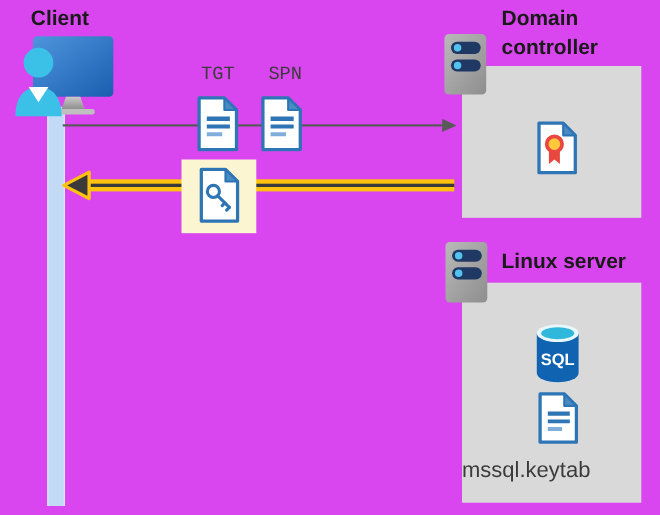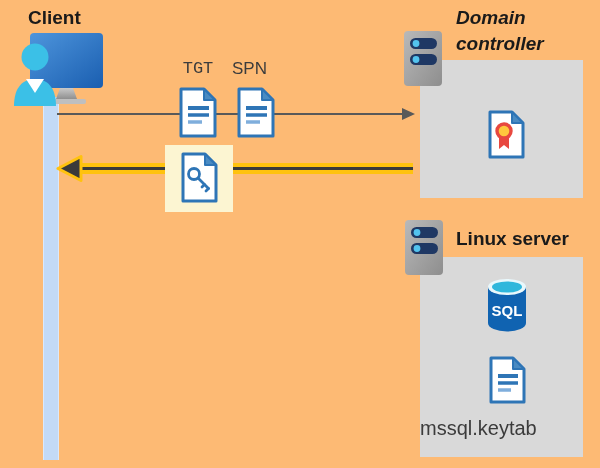--- a/index.html
+++ b/index.html
@@ -1,17 +1,17 @@
 <!DOCTYPE html>
 <html><head>
 <meta charset="utf-8">
 <style>
   html,body{margin:0;padding:0;background:#ffffff;}
   .canvas{
-    position:relative;width:600px;height:468px;background:#fdba74;overflow:hidden;
+    position:relative;width:600px;height:468px;background:#d946ef;overflow:hidden;
     font-family:"Liberation Sans", sans-serif;
   }
   .abs{position:absolute;}
   .title{font-weight:700;color:#1a1a1a;font-size:19px;line-height:26px;}
   .small-label{font-size:17px;color:#3c3c3c;}
   .keytab-label{font-size:20px;color:#3b3b3b;text-align:left;}
   .gray-box{background:#d9d9d9;}
   .lifeline{background:#c3daf6;border-left:1px solid #dbe9fb;border-right:1px solid #dbe9fb;}
   .req-line{background:#595959;height:2px;}
   .req-head{
@@ -50,21 +50,21 @@
       <path d="M4,76 C4,57 13,49 25,49 C37,49 46,57 46,76 Z" fill="#3bc0e7"></path>
       <polygon points="16,49 34,49 25,63" fill="#ffffff"></polygon>
       <circle cx="25" cy="27" r="13.5" fill="#3bc0e7"></circle>
     </svg>
   </div>
 
   <div class="abs req-line" style="left:57px;top:113px;width:346px;"></div>
   <div class="abs req-head" style="left:402px;top:108px;"></div>
 
   <div class="abs small-label" style="left:170px;top:59px;width:56px;text-align:center;font-family:Liberation Mono, monospace;">TGT</div>
-  <div class="abs small-label" style="left:211px;top:59px;width:56px;text-align:right;">SPN</div>
+  <div class="abs small-label" style="left:244px;top:59px;width:56px;text-align:left;font-family:Liberation Mono, monospace;">SPN</div>
 
   <div class="abs" style="left:178px;top:87px;">
     <svg width="40" height="51" viewBox="0 0 40 51">
       <path d="M3,2 H26 L37,13 V49 H3 Z" fill="#ffffff" stroke="#2e75b6" stroke-width="3" stroke-linejoin="round"></path>
       <path d="M26,2 V13 H37 Z" fill="#4a8bc2" stroke="#2e75b6" stroke-width="2" stroke-linejoin="round"></path>
       <line x1="10" y1="21" x2="31" y2="21" stroke="#2e75b6" stroke-width="4"></line>
       <line x1="10" y1="28" x2="31" y2="28" stroke="#2e75b6" stroke-width="3.5"></line>
       <line x1="10" y1="35" x2="24" y2="35" stroke="#7faedc" stroke-width="3.5"></line>
     </svg>
   </div>
@@ -95,21 +95,21 @@
       <path d="M24,2 V13 H35 Z" fill="#4a8bc2" stroke="#2e75b6" stroke-width="2" stroke-linejoin="round"></path>
       <circle cx="13" cy="22" r="5.5" fill="none" stroke="#2e75b6" stroke-width="2.8"></circle>
       <line x1="17" y1="26" x2="27.5" y2="36.5" stroke="#2e75b6" stroke-width="2.8" stroke-linecap="round"></line>
       <line x1="23.5" y1="32.5" x2="21" y2="35" stroke="#2e75b6" stroke-width="2.8" stroke-linecap="round"></line>
       <line x1="27.5" y1="36.5" x2="25" y2="39" stroke="#2e75b6" stroke-width="2.8" stroke-linecap="round"></line>
     </svg>
   </div>
 
   <div class="abs gray-box" style="left:420px;top:60px;width:163px;height:138px;"></div>
 
-  <div class="abs title" style="left:456px;top:5px;width:132px;font-style:italic;">Domain controller</div>
+  <div class="abs title" style="left:456px;top:5px;width:132px;">Domain controller</div>
 
   <div class="abs" style="left:403px;top:30px;">
     <svg width="40" height="57" viewBox="0 0 40 57">
       <defs>
         <linearGradient id="srv1" x1="0" y1="0" x2="1" y2="1">
           <stop offset="0" stop-color="#b9b9b9"></stop>
             <stop offset="1" stop-color="#8e8e8e"></stop>
         </linearGradient>
       </defs>
       <rect x="1" y="1" width="38" height="55" rx="4" fill="url(#srv1)"></rect>
@@ -142,21 +142,21 @@
         </linearGradient>
       </defs>
       <rect x="1" y="1" width="38" height="55" rx="4" fill="url(#srv2)"></rect>
       <rect x="7" y="8" width="27" height="11" rx="5.5" fill="#1f3864"></rect>
       <circle cx="13" cy="13.5" r="3.4" fill="#53c3ee"></circle>
       <rect x="7" y="24" width="27" height="11" rx="5.5" fill="#1f3864"></rect>
       <circle cx="13" cy="29.5" r="3.4" fill="#53c3ee"></circle>
     </svg>
   </div>
 
-  <div class="abs" style="left:486px;top:278px;">
+  <div class="abs" style="left:486px;top:294px;">
     <svg width="42" height="56" viewBox="0 0 42 56">
       <path d="M2,9 V45 A19,8.5 0 0 0 40,45 V9 Z" fill="#1063b1"></path>
       <ellipse cx="21" cy="9" rx="19" ry="8" fill="#e9f8fc"></ellipse>
       <ellipse cx="21" cy="9" rx="15" ry="5.5" fill="#2fb7dc"></ellipse>
       <text x="21" y="38" text-anchor="middle" font-family="Liberation Sans, sans-serif" font-size="15" font-weight="700" fill="#ffffff">SQL</text>
     </svg>
   </div>
 
   <div class="abs" style="left:489px;top:356px;">
     <svg width="37" height="48" viewBox="0 0 37 48">

